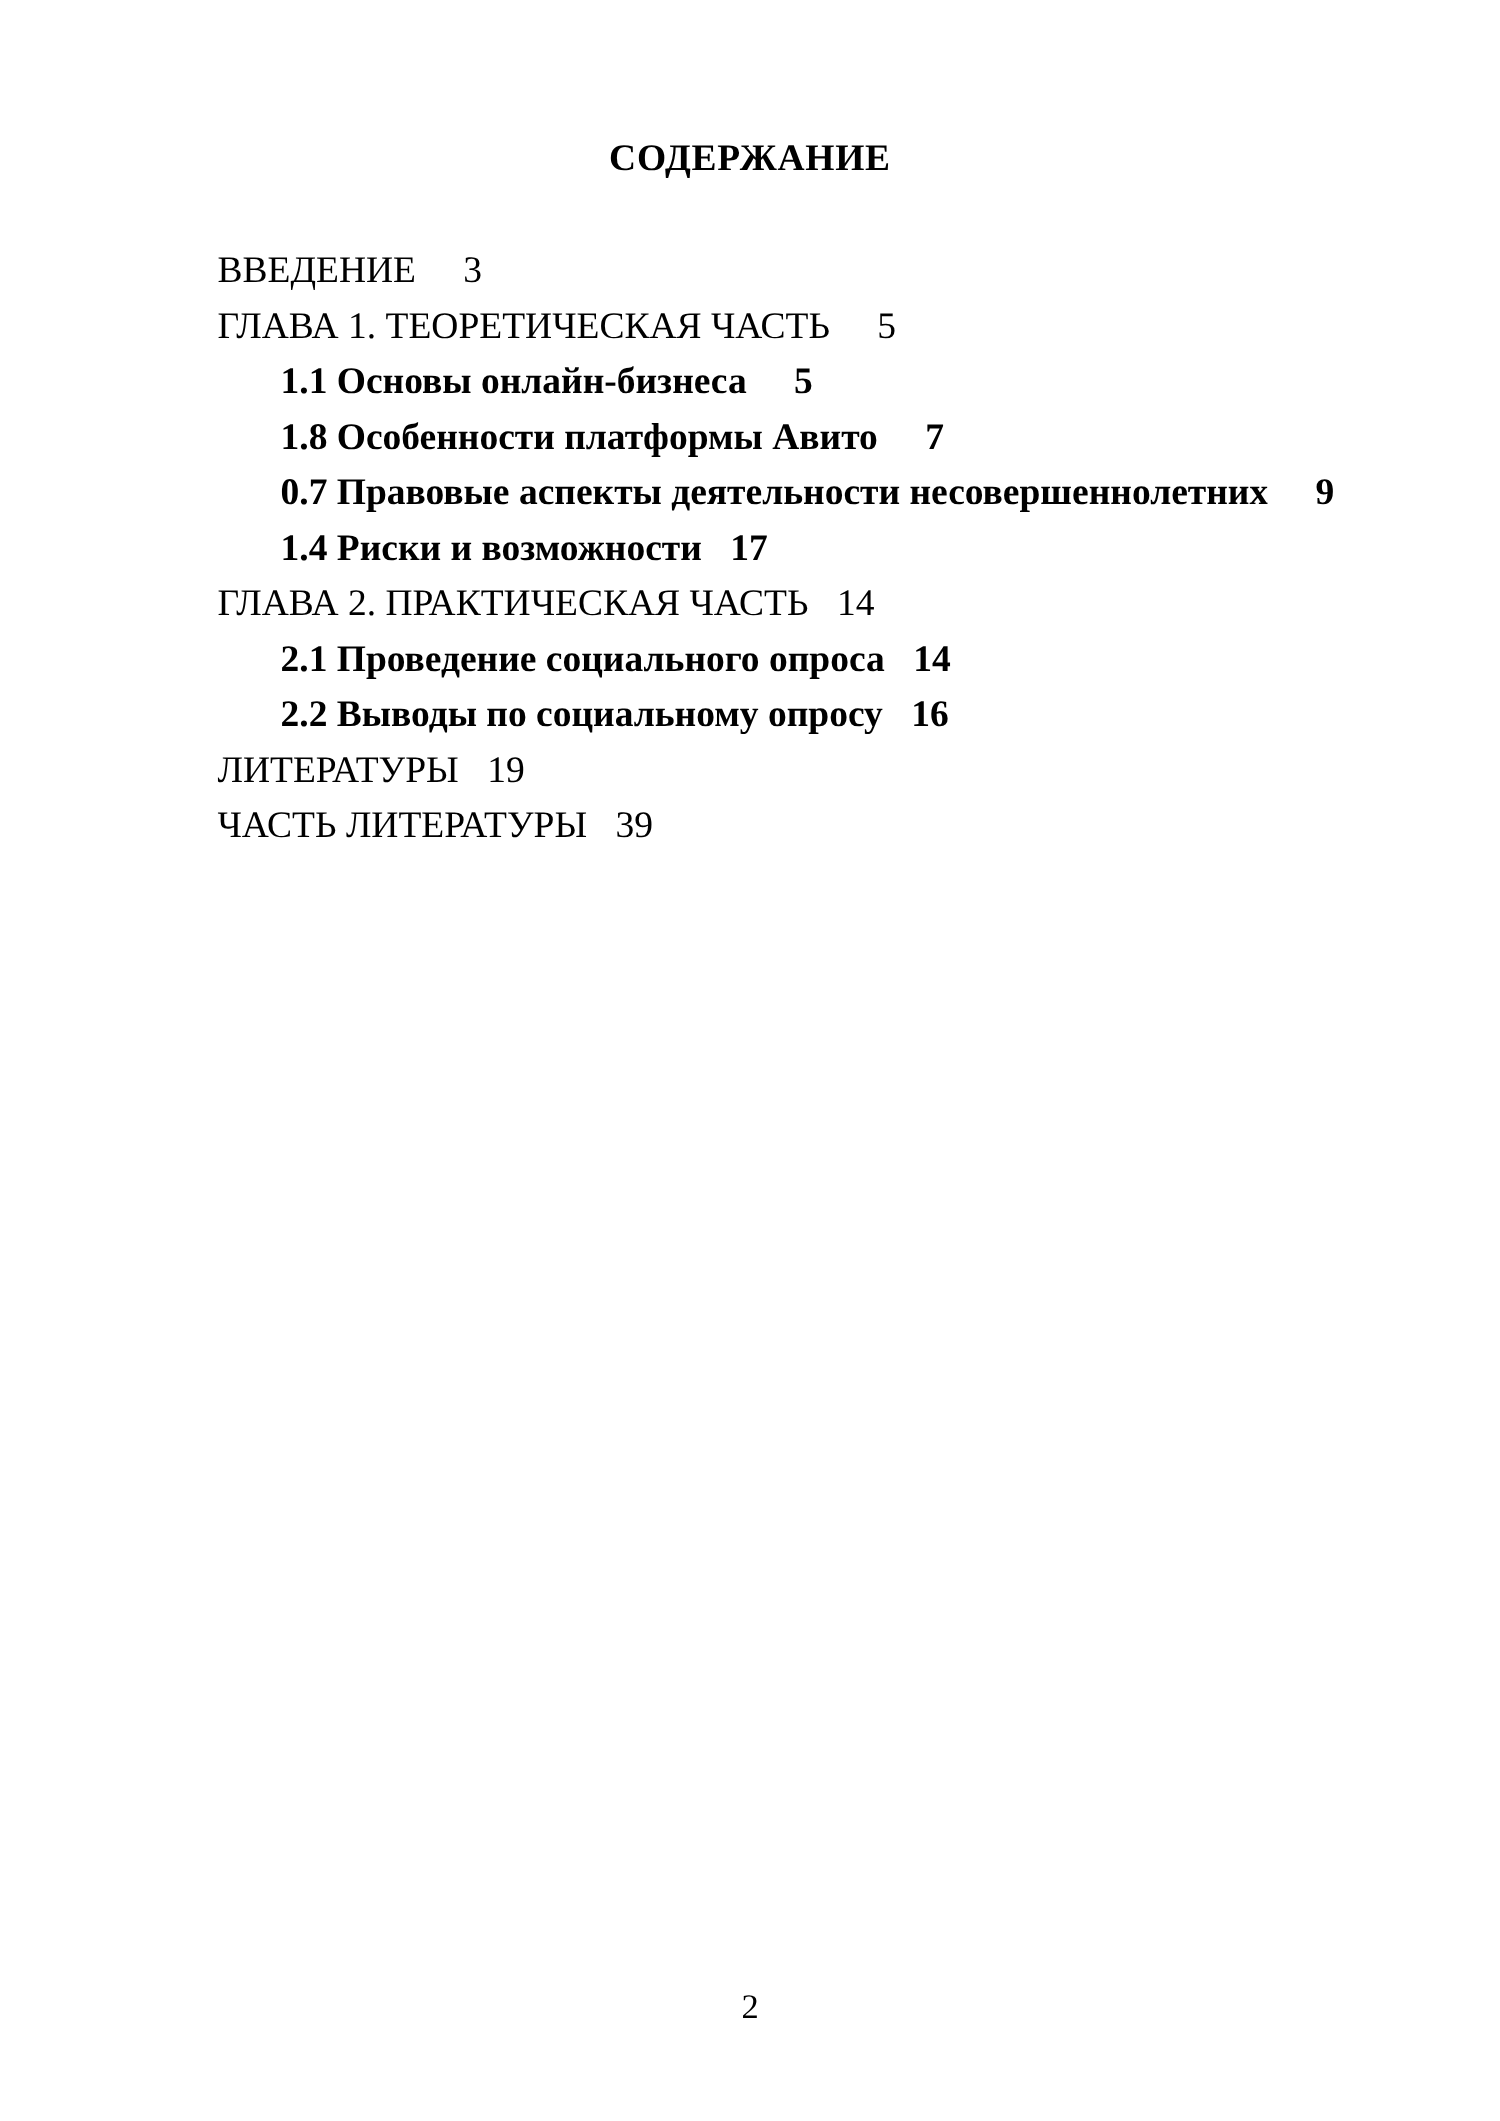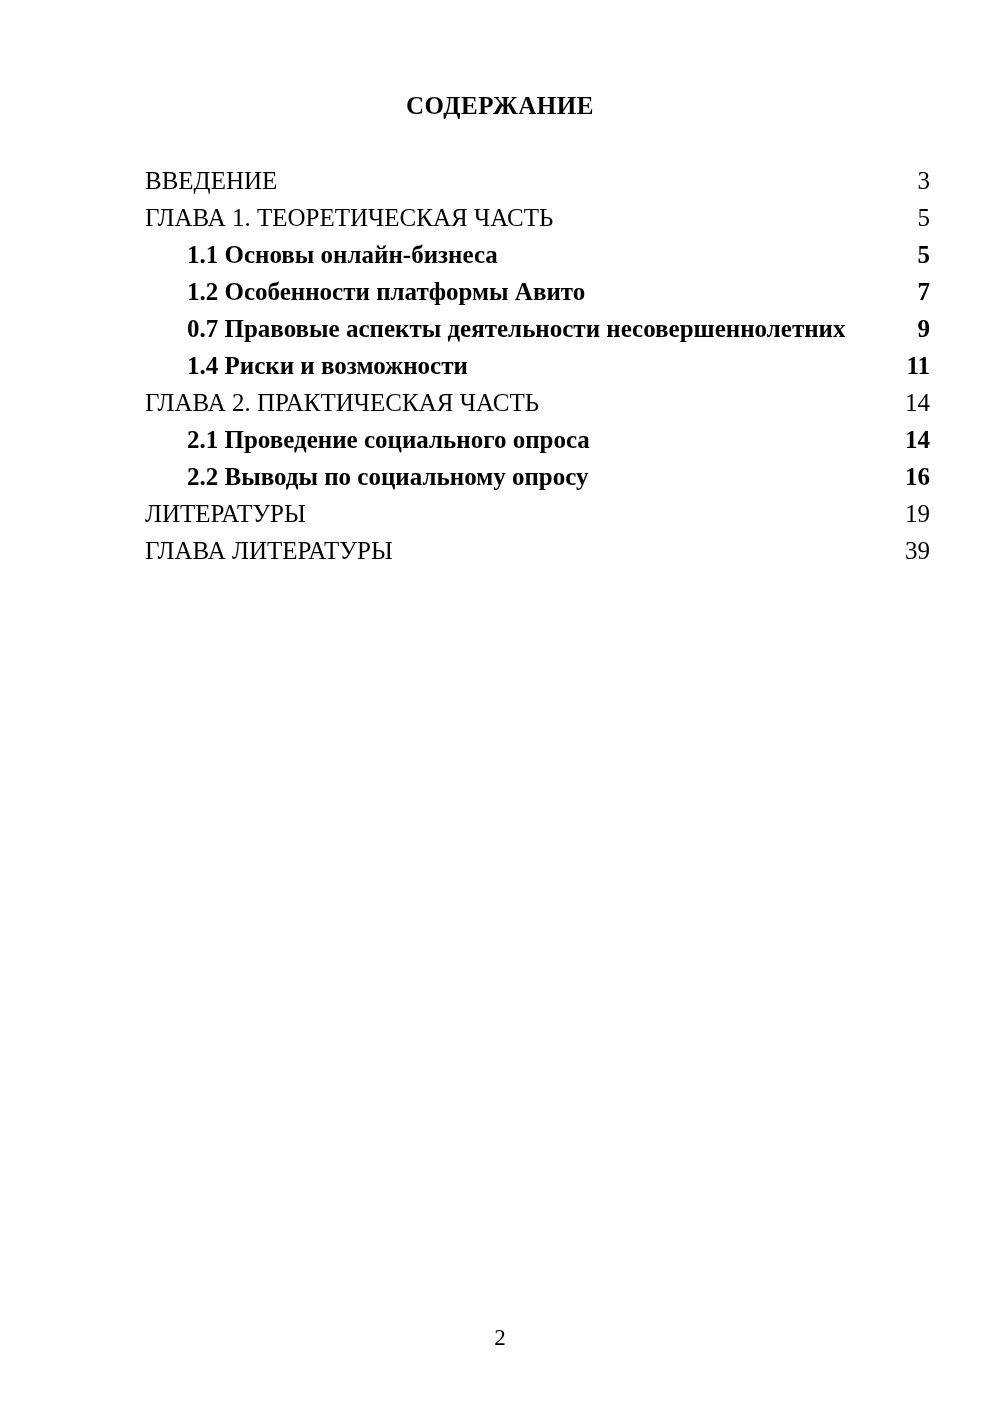--- a/index.html
+++ b/index.html
@@ -35,21 +35,20 @@
   }
   .toc {
     position: absolute;
     top: 162px;
     left: 145px;
     width: 785px;
   }
   .toc-row {
     display: flex;
     align-items: baseline;
-    justify-content: space-between;
     font-size: 25px;
     line-height: 37px;
     white-space: nowrap;
   }
   .toc-row.level-1 {
     padding-left: 0;
   }
   .toc-row.level-2 {
     padding-left: 42px;
     font-weight: bold;
@@ -87,48 +86,48 @@
       </div>
       <div class="toc-row level-1">
         <span class="toc-label">ГЛАВА 1. ТЕОРЕТИЧЕСКАЯ ЧАСТЬ</span>
         <span class="toc-page">5</span>
       </div>
       <div class="toc-row level-2">
         <span class="toc-label">1.1 Основы онлайн-бизнеса</span>
         <span class="toc-page">5</span>
       </div>
       <div class="toc-row level-2">
-        <span class="toc-label">1.2 Особенности платформы Авито</span>
+        <span class="toc-label">1.8 Особенности платформы Авито</span>
         <span class="toc-page">7</span>
       </div>
       <div class="toc-row level-2">
         <span class="toc-label">0.7 Правовые аспекты деятельности несовершеннолетних</span>
         <span class="toc-page">9</span>
       </div>
       <div class="toc-row level-2">
         <span class="toc-label">1.4 Риски и возможности</span>
-        <span class="toc-page">11</span>
+        <span class="toc-page">17</span>
       </div>
       <div class="toc-row level-1">
         <span class="toc-label">ГЛАВА 2. ПРАКТИЧЕСКАЯ ЧАСТЬ</span>
         <span class="toc-page">14</span>
       </div>
       <div class="toc-row level-2">
         <span class="toc-label">2.1 Проведение социального опроса</span>
         <span class="toc-page">14</span>
       </div>
       <div class="toc-row level-2">
         <span class="toc-label">2.2 Выводы по социальному опросу</span>
         <span class="toc-page">16</span>
       </div>
       <div class="toc-row level-1">
         <span class="toc-label">ЛИТЕРАТУРЫ</span>
         <span class="toc-page">19</span>
       </div>
       <div class="toc-row level-1">
-        <span class="toc-label">ГЛАВА ЛИТЕРАТУРЫ</span>
+        <span class="toc-label">ЧАСТЬ ЛИТЕРАТУРЫ</span>
         <span class="toc-page">39</span>
       </div>
     </div>
 
   <div class="page-number">2</div>
 
 </div>
 
 </body></html>

